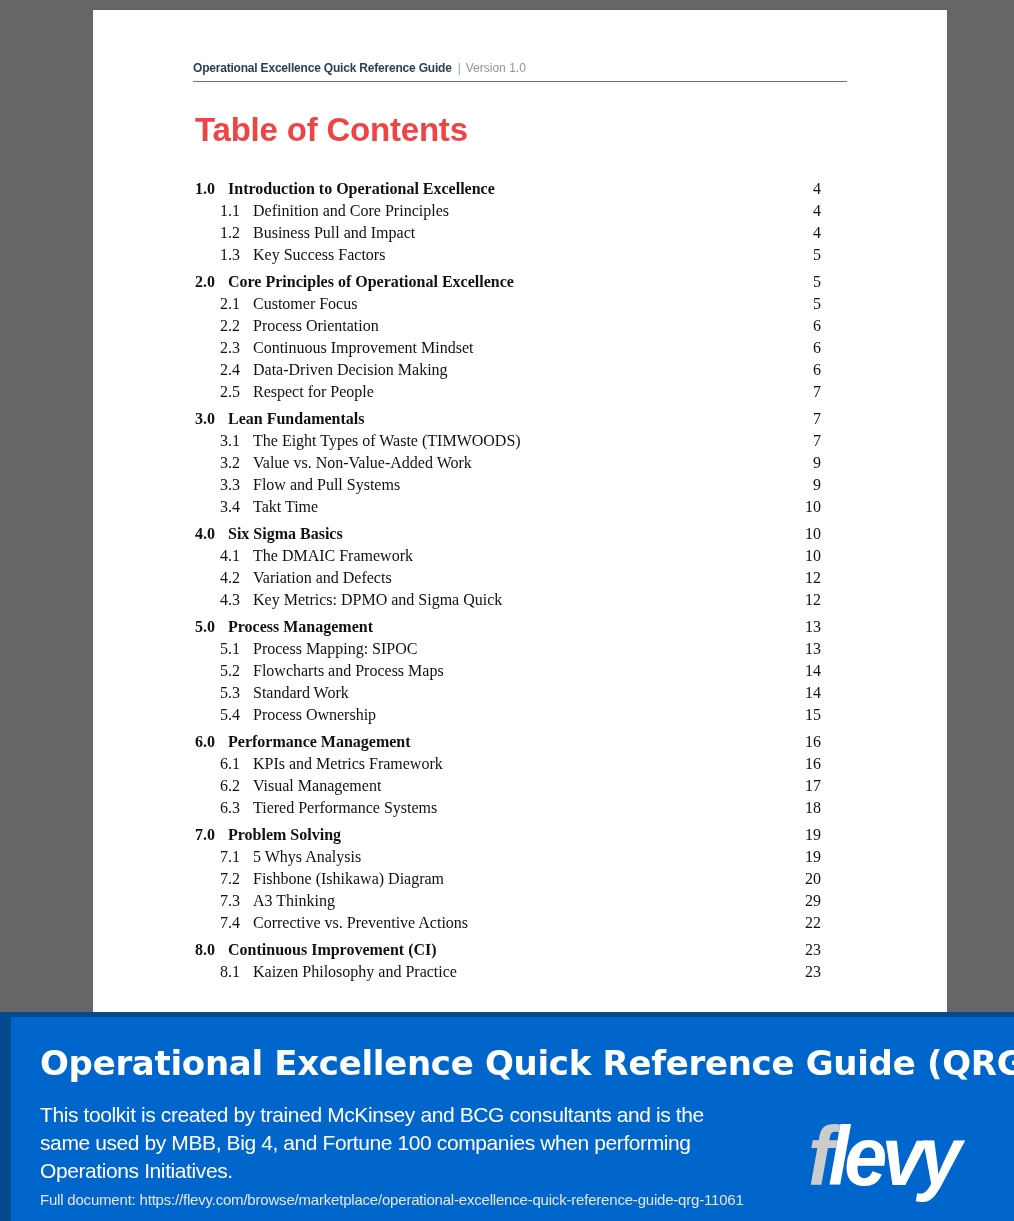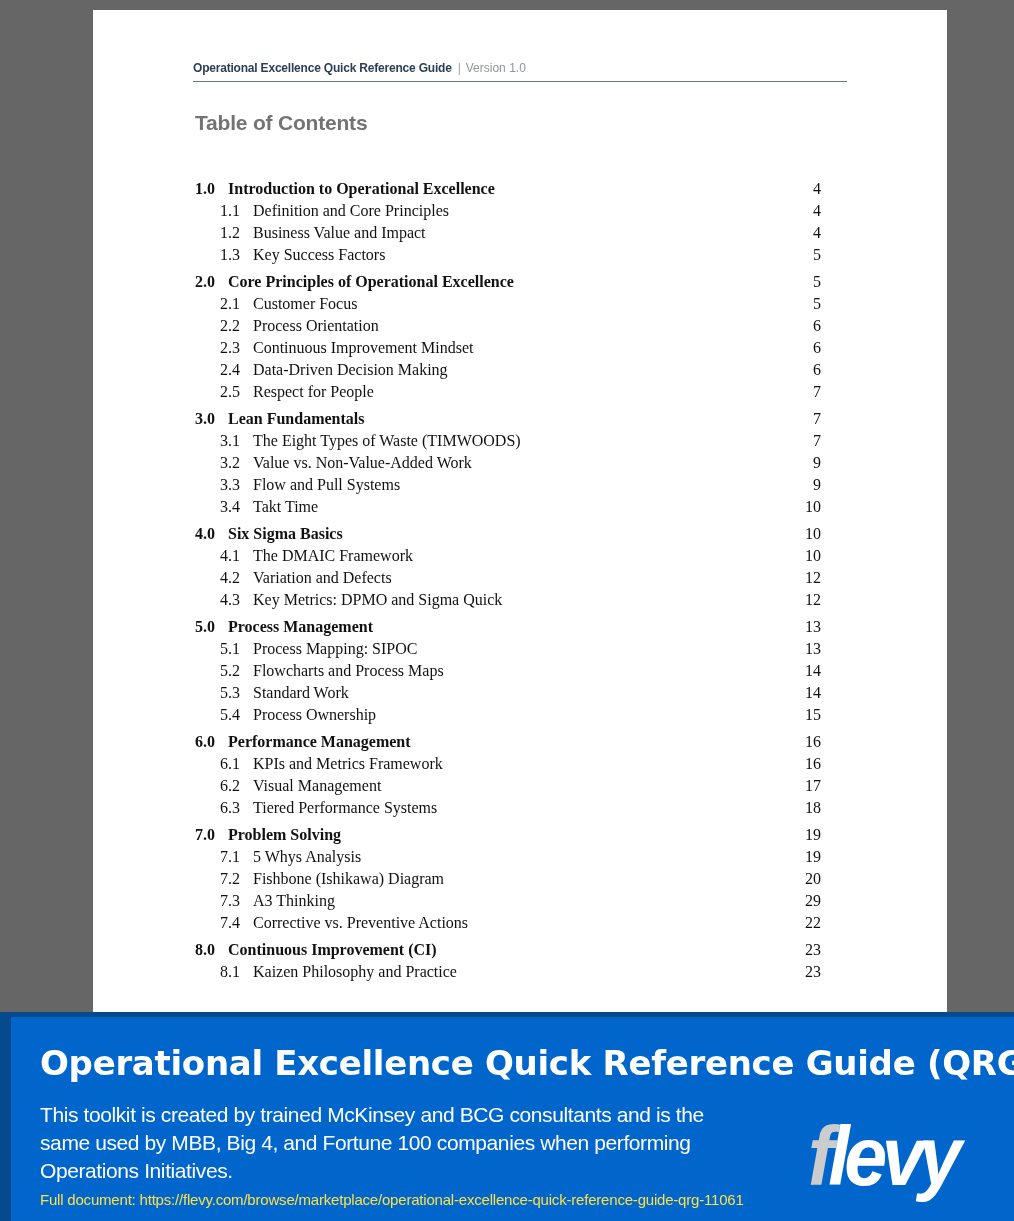--- a/index.html
+++ b/index.html
@@ -46,23 +46,23 @@
     }
     .doc-header .hdr-version {
       color: #8e969f;
       font-size: 12px;
     }
     .toc-title {
       position: absolute;
       left: 102px;
       top: 101px;
       margin: 0;
-      font-size: 21px;
-      font-weight: bold;
-      color: #737373;
+      font-size: 33px;
+      font-weight: bold;
+      color: #ef4444;
       letter-spacing: -0.2px;
     }
     .toc {
       position: absolute;
       left: 102px;
       top: 170px;
       width: 626px;
       font-family: Liberation Serif, serif;
     }
     .toc-section {
@@ -136,21 +136,21 @@
       color: #ffffff;
       letter-spacing: -0.4px;
     }
     .banner-link {
       position: absolute;
       left: 40px;
       top: 174px;
       margin: 0;
       font-size: 15px;
       line-height: 18px;
-      color: #fde047;
+      color: #e5e5e5;
       white-space: nowrap;
       letter-spacing: -0.2px;
     }
     .flevy-logo {
       position: absolute;
       left: 808px;
       top: 94px;
       font-family: "Liberation Sans", sans-serif;
       font-size: 84px;
       line-height: 90px;
@@ -174,21 +174,21 @@
   <div class="doc-header">
     <span class="hdr-title">Operational Excellence Quick Reference Guide</span><span class="hdr-sep">|</span><span class="hdr-version">Version 1.0</span>
   </div>
 
   <h1 class="toc-title">Table of Contents</h1>
 
   <div class="toc" id="toc">
       <div class="toc-section">
         <div class="toc-row main"><span class="num">1.0</span><span class="title">Introduction to Operational Excellence</span><span class="page-no">4</span></div>
         <div class="toc-row sub"><span class="num">1.1</span><span class="title">Definition and Core Principles</span><span class="page-no">4</span></div>
-        <div class="toc-row sub"><span class="num">1.2</span><span class="title">Business Value and Impact</span><span class="page-no">4</span></div>
+        <div class="toc-row sub"><span class="num">1.2</span><span class="title">Business Pull and Impact</span><span class="page-no">4</span></div>
         <div class="toc-row sub"><span class="num">1.3</span><span class="title">Key Success Factors</span><span class="page-no">5</span></div>
       </div>
       <div class="toc-section">
         <div class="toc-row main"><span class="num">2.0</span><span class="title">Core Principles of Operational Excellence</span><span class="page-no">5</span></div>
         <div class="toc-row sub"><span class="num">2.1</span><span class="title">Customer Focus</span><span class="page-no">5</span></div>
         <div class="toc-row sub"><span class="num">2.2</span><span class="title">Process Orientation</span><span class="page-no">6</span></div>
         <div class="toc-row sub"><span class="num">2.3</span><span class="title">Continuous Improvement Mindset</span><span class="page-no">6</span></div>
         <div class="toc-row sub"><span class="num">2.4</span><span class="title">Data-Driven Decision Making</span><span class="page-no">6</span></div>
         <div class="toc-row sub"><span class="num">2.5</span><span class="title">Respect for People</span><span class="page-no">7</span></div>
       </div>

